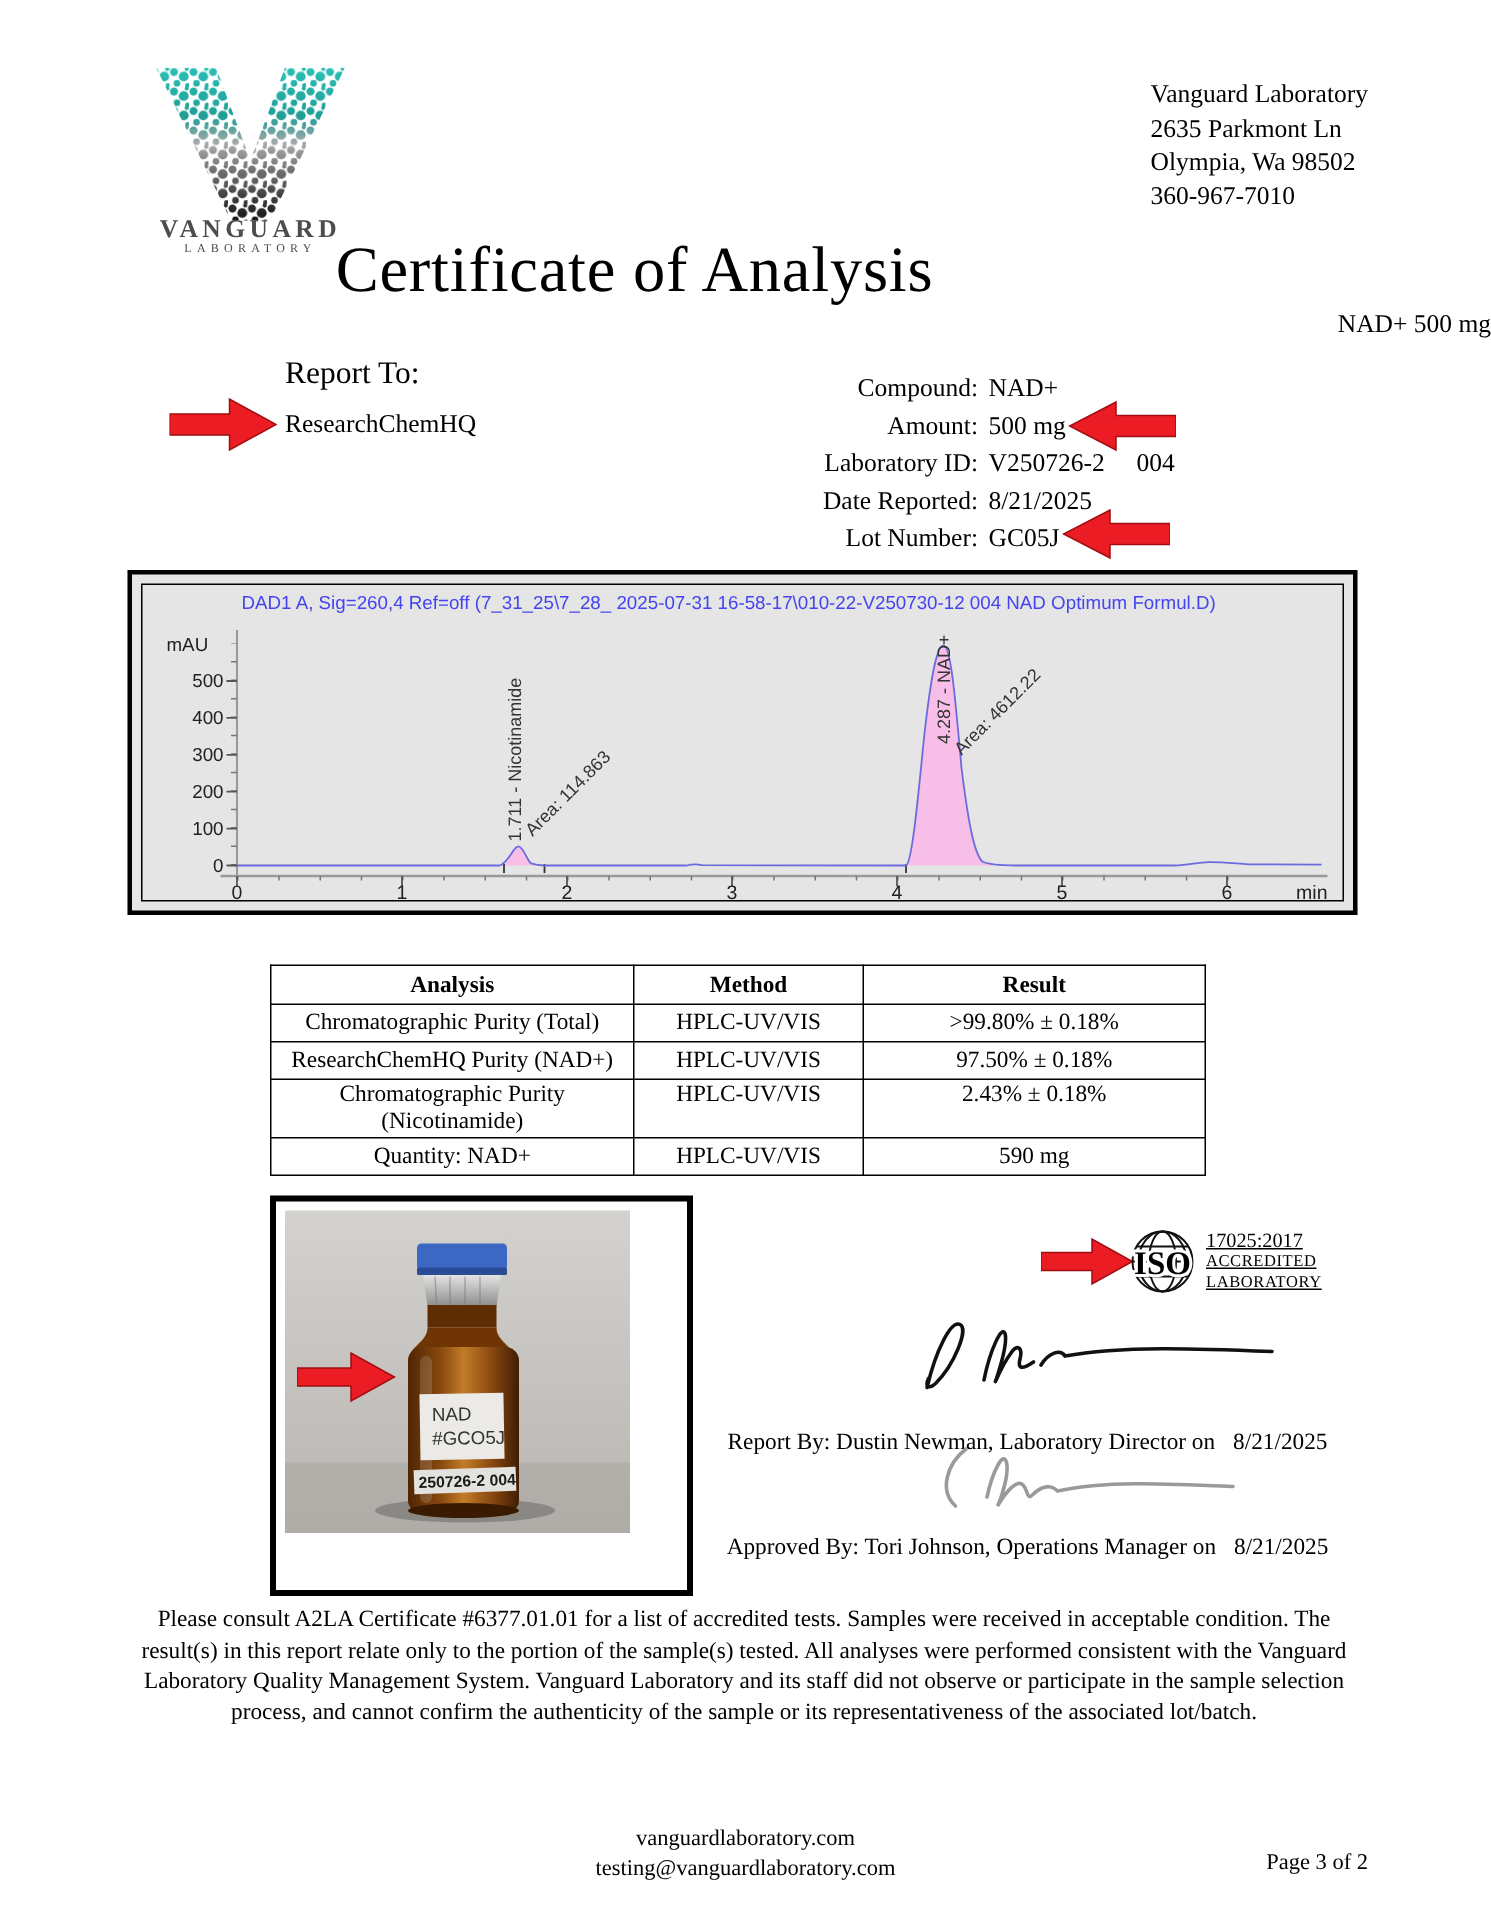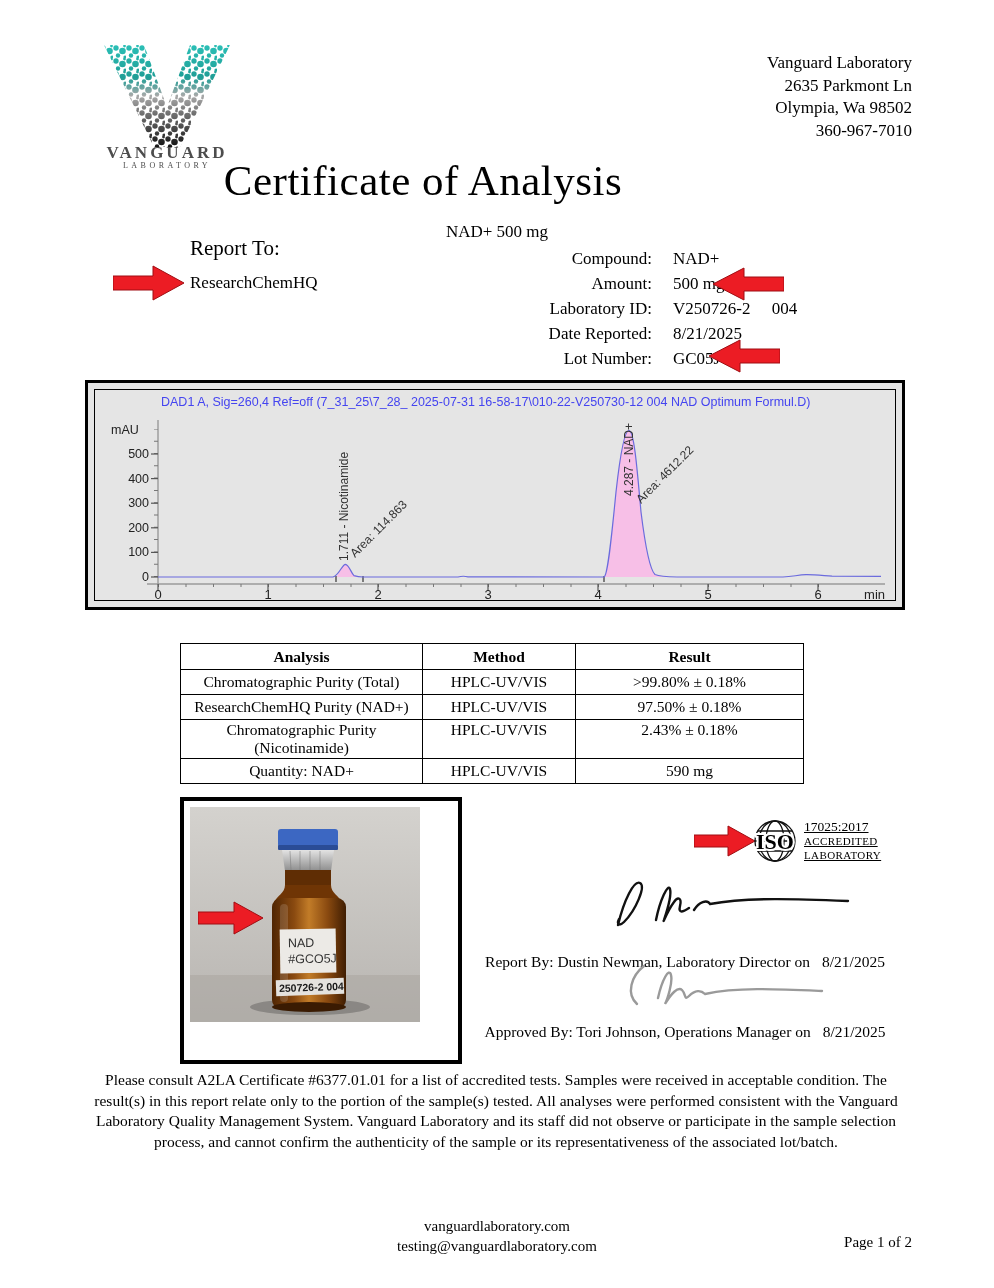--- a/index.html
+++ b/index.html
@@ -1,31 +1,31 @@
 <!DOCTYPE html>
 <html><head>
 <meta charset="utf-8">
 <style>
   html,body{margin:0;padding:0;background:#fff;}
   .page{position:relative;width:994px;height:1288px;background:#fff;overflow:hidden;
         font-family:"Liberation Serif",serif;color:#000;}
   .abs{position:absolute;}
 
   
-  .addr{right:82px;top:52px;text-align:right;font-size:17px;line-height:22.5px;}
+  .addr{right:82px;top:52px;text-align:left;font-size:17px;line-height:22.5px;}
   .doc-title{left:0;top:156px;width:846px;text-align:center;font-size:43px;letter-spacing:.5px;}
-  .doc-subtitle{left:0;top:206px;width:994px;text-align:center;font-size:17px;margin-top:16px;}
+  .doc-subtitle{left:0;top:206px;width:994px;text-align:right;font-size:17px;}
 
   
   .report-to-label{left:190px;top:236px;font-size:21px;}
   .report-to-value{left:190px;top:273px;font-size:17px;font-weight:normal;}
   .info-grid{left:420px;top:246px;font-size:17px;}
   .info-row{display:flex;line-height:25px;}
   .info-label{width:232px;text-align:right;}
-  .info-value{padding-left:7px;white-space:pre;margin-left:14px;}
+  .info-value{padding-left:7px;white-space:pre;}
 
   
   .chart-outer{left:85px;top:380px;width:814px;height:224px;border:3px solid #000;background:#e5e5e5;}
   .chart-inner{position:absolute;left:6px;top:6px;right:6px;bottom:6px;border:1px solid #000;}
   .chart-title{position:absolute;left:66px;top:5px;font-family:"Liberation Sans",sans-serif;
                font-size:12.5px;color:#4444f0;white-space:nowrap;}
   .chart-svg{position:absolute;left:0;top:22px;}
 
   
   table.results{position:absolute;left:180px;top:643px;border-collapse:collapse;
@@ -345,15 +345,15 @@
   <div class="abs sig-line" style="top:1008px;">
     <span>Approved By: Tori Johnson, Operations Manager on</span><span class="sig-date">8/21/2025</span>
   </div>
 
   <div class="abs disclaimer">Please consult A2LA Certificate #6377.01.01 for a list of accredited tests. Samples were received in acceptable condition. The result(s) in this report relate only to the portion of the sample(s) tested. All analyses were performed consistent with the Vanguard Laboratory Quality Management System. Vanguard Laboratory and its staff did not observe or participate in the sample selection process, and cannot confirm the authenticity of the sample or its representativeness of the associated lot/batch.</div>
 
   <div class="abs footer-center">
     <div>vanguardlaboratory.com</div>
     <div>testing@vanguardlaboratory.com</div>
   </div>
-  <div class="abs footer-page">Page 1 of 2</div>
+  <div class="abs footer-page">Page 3 of 2</div>
 
 </div>
 
 </body></html>

